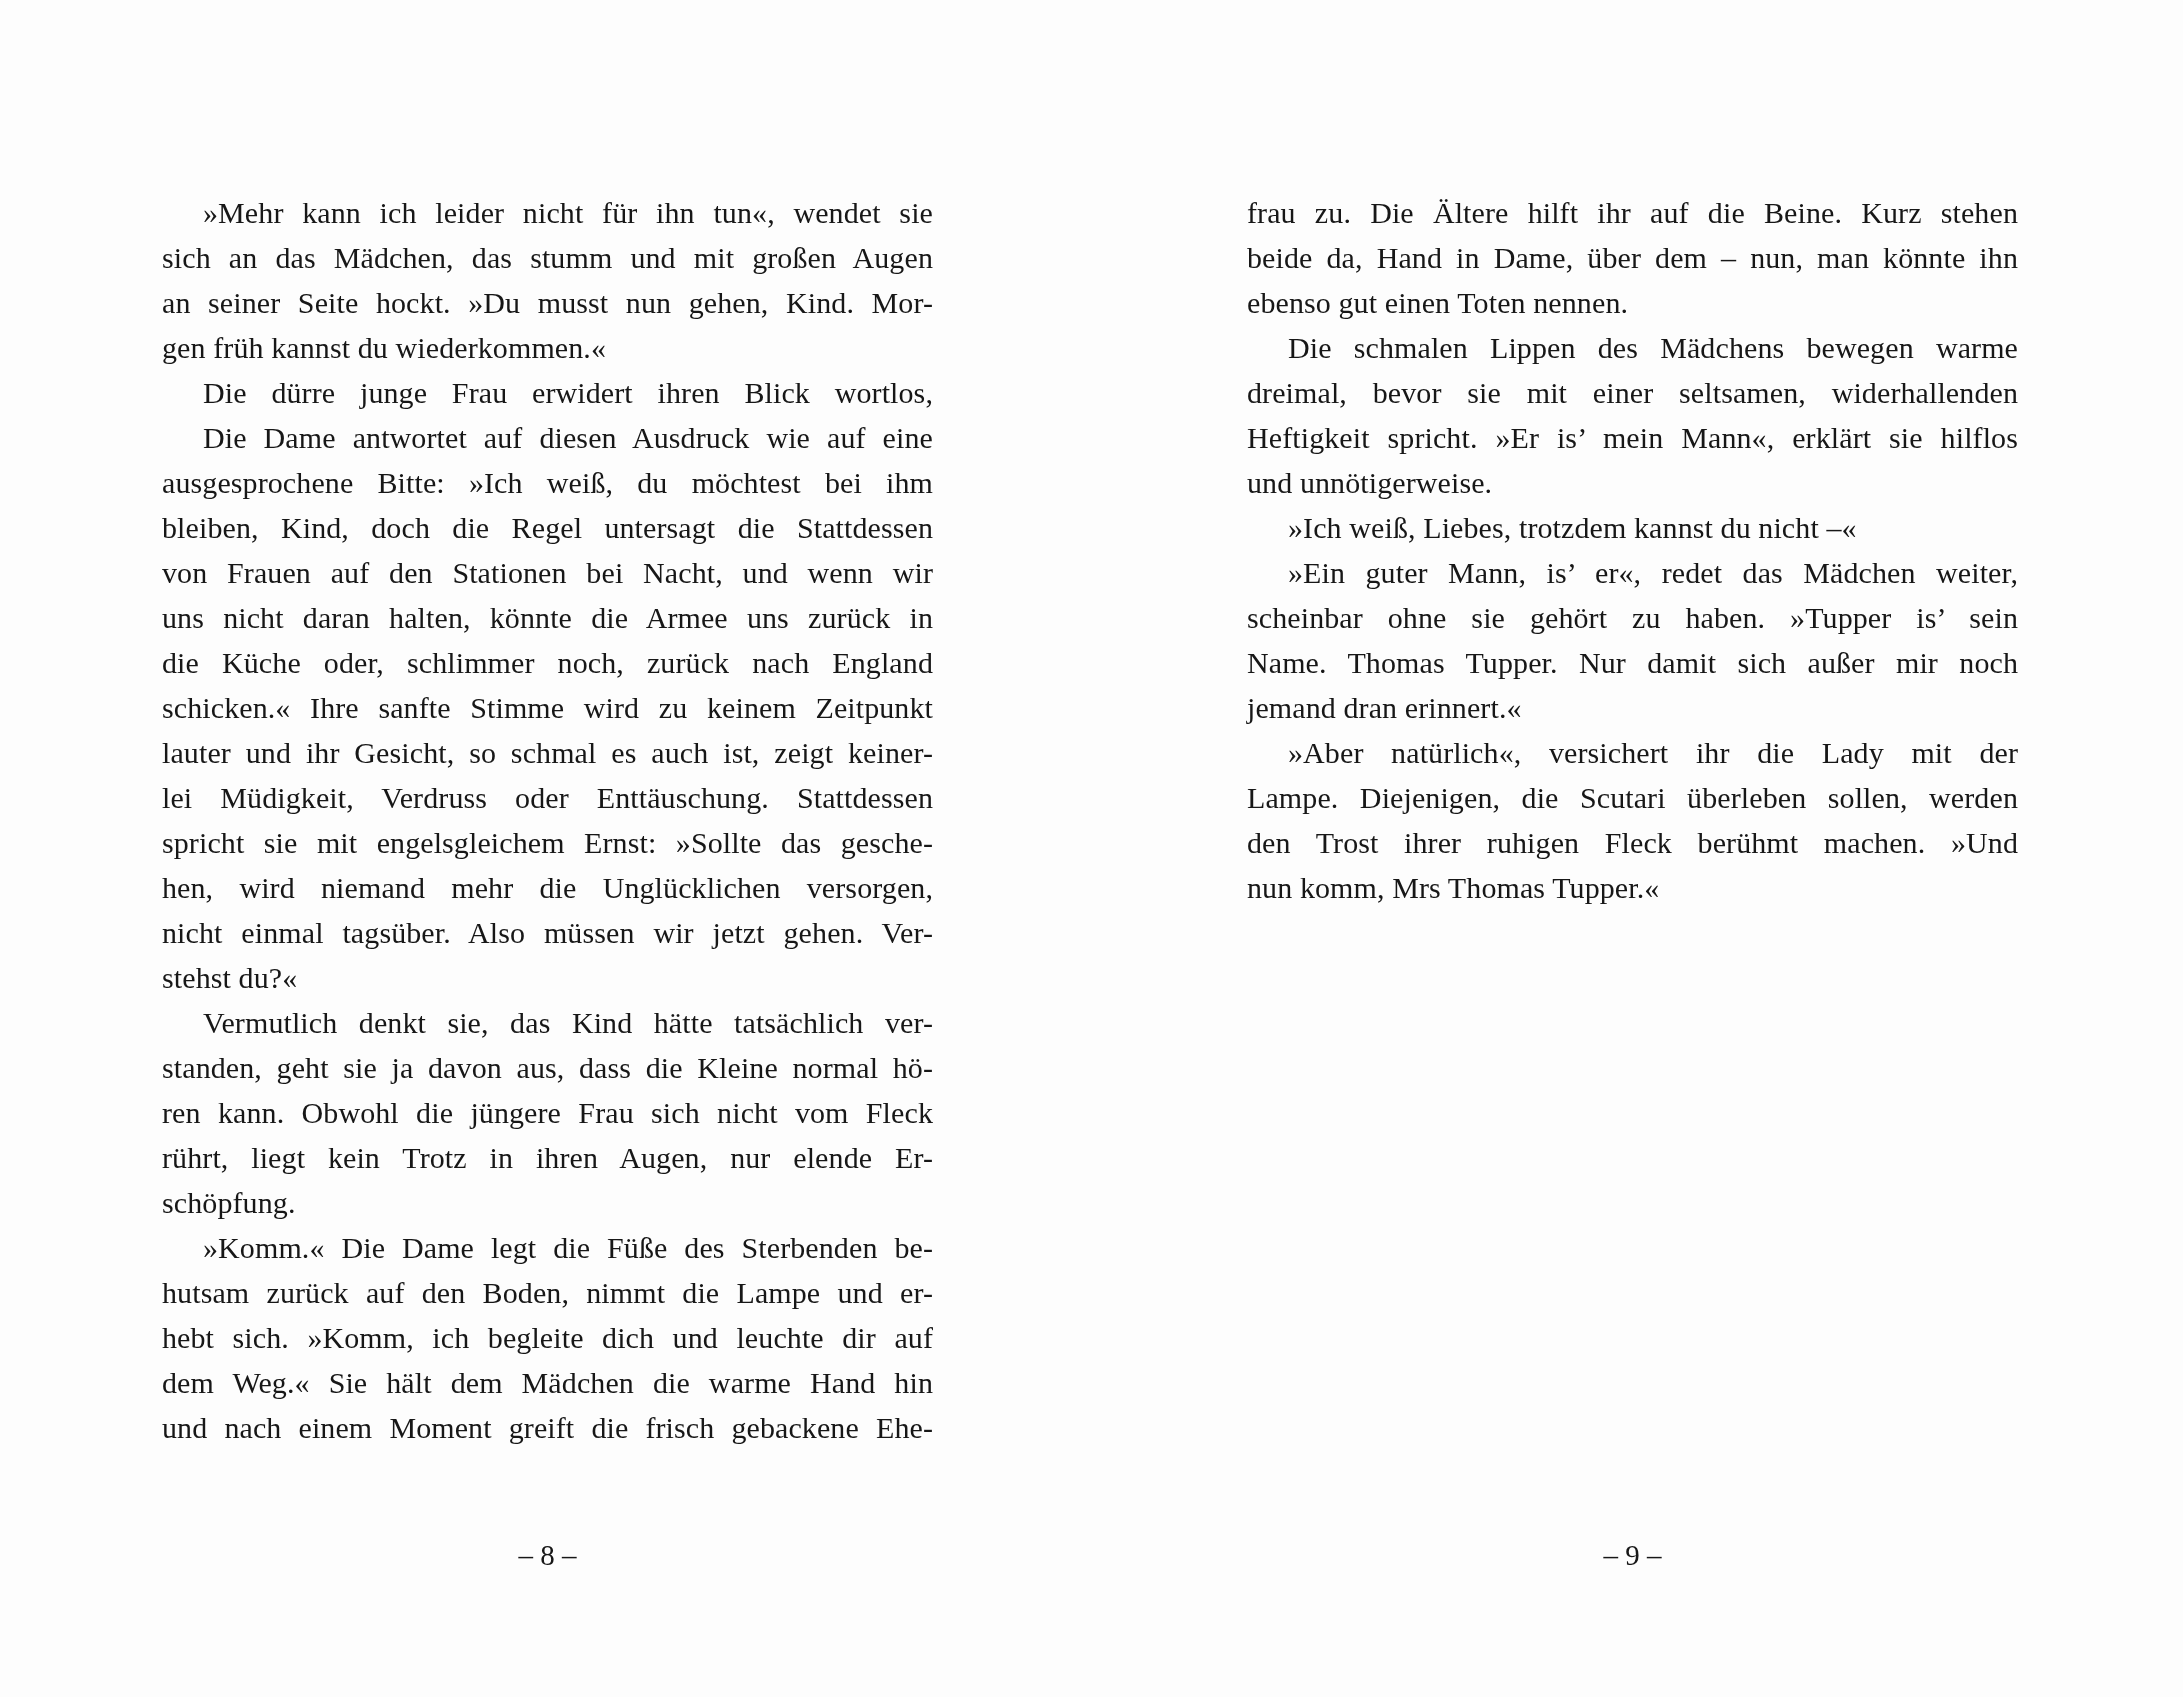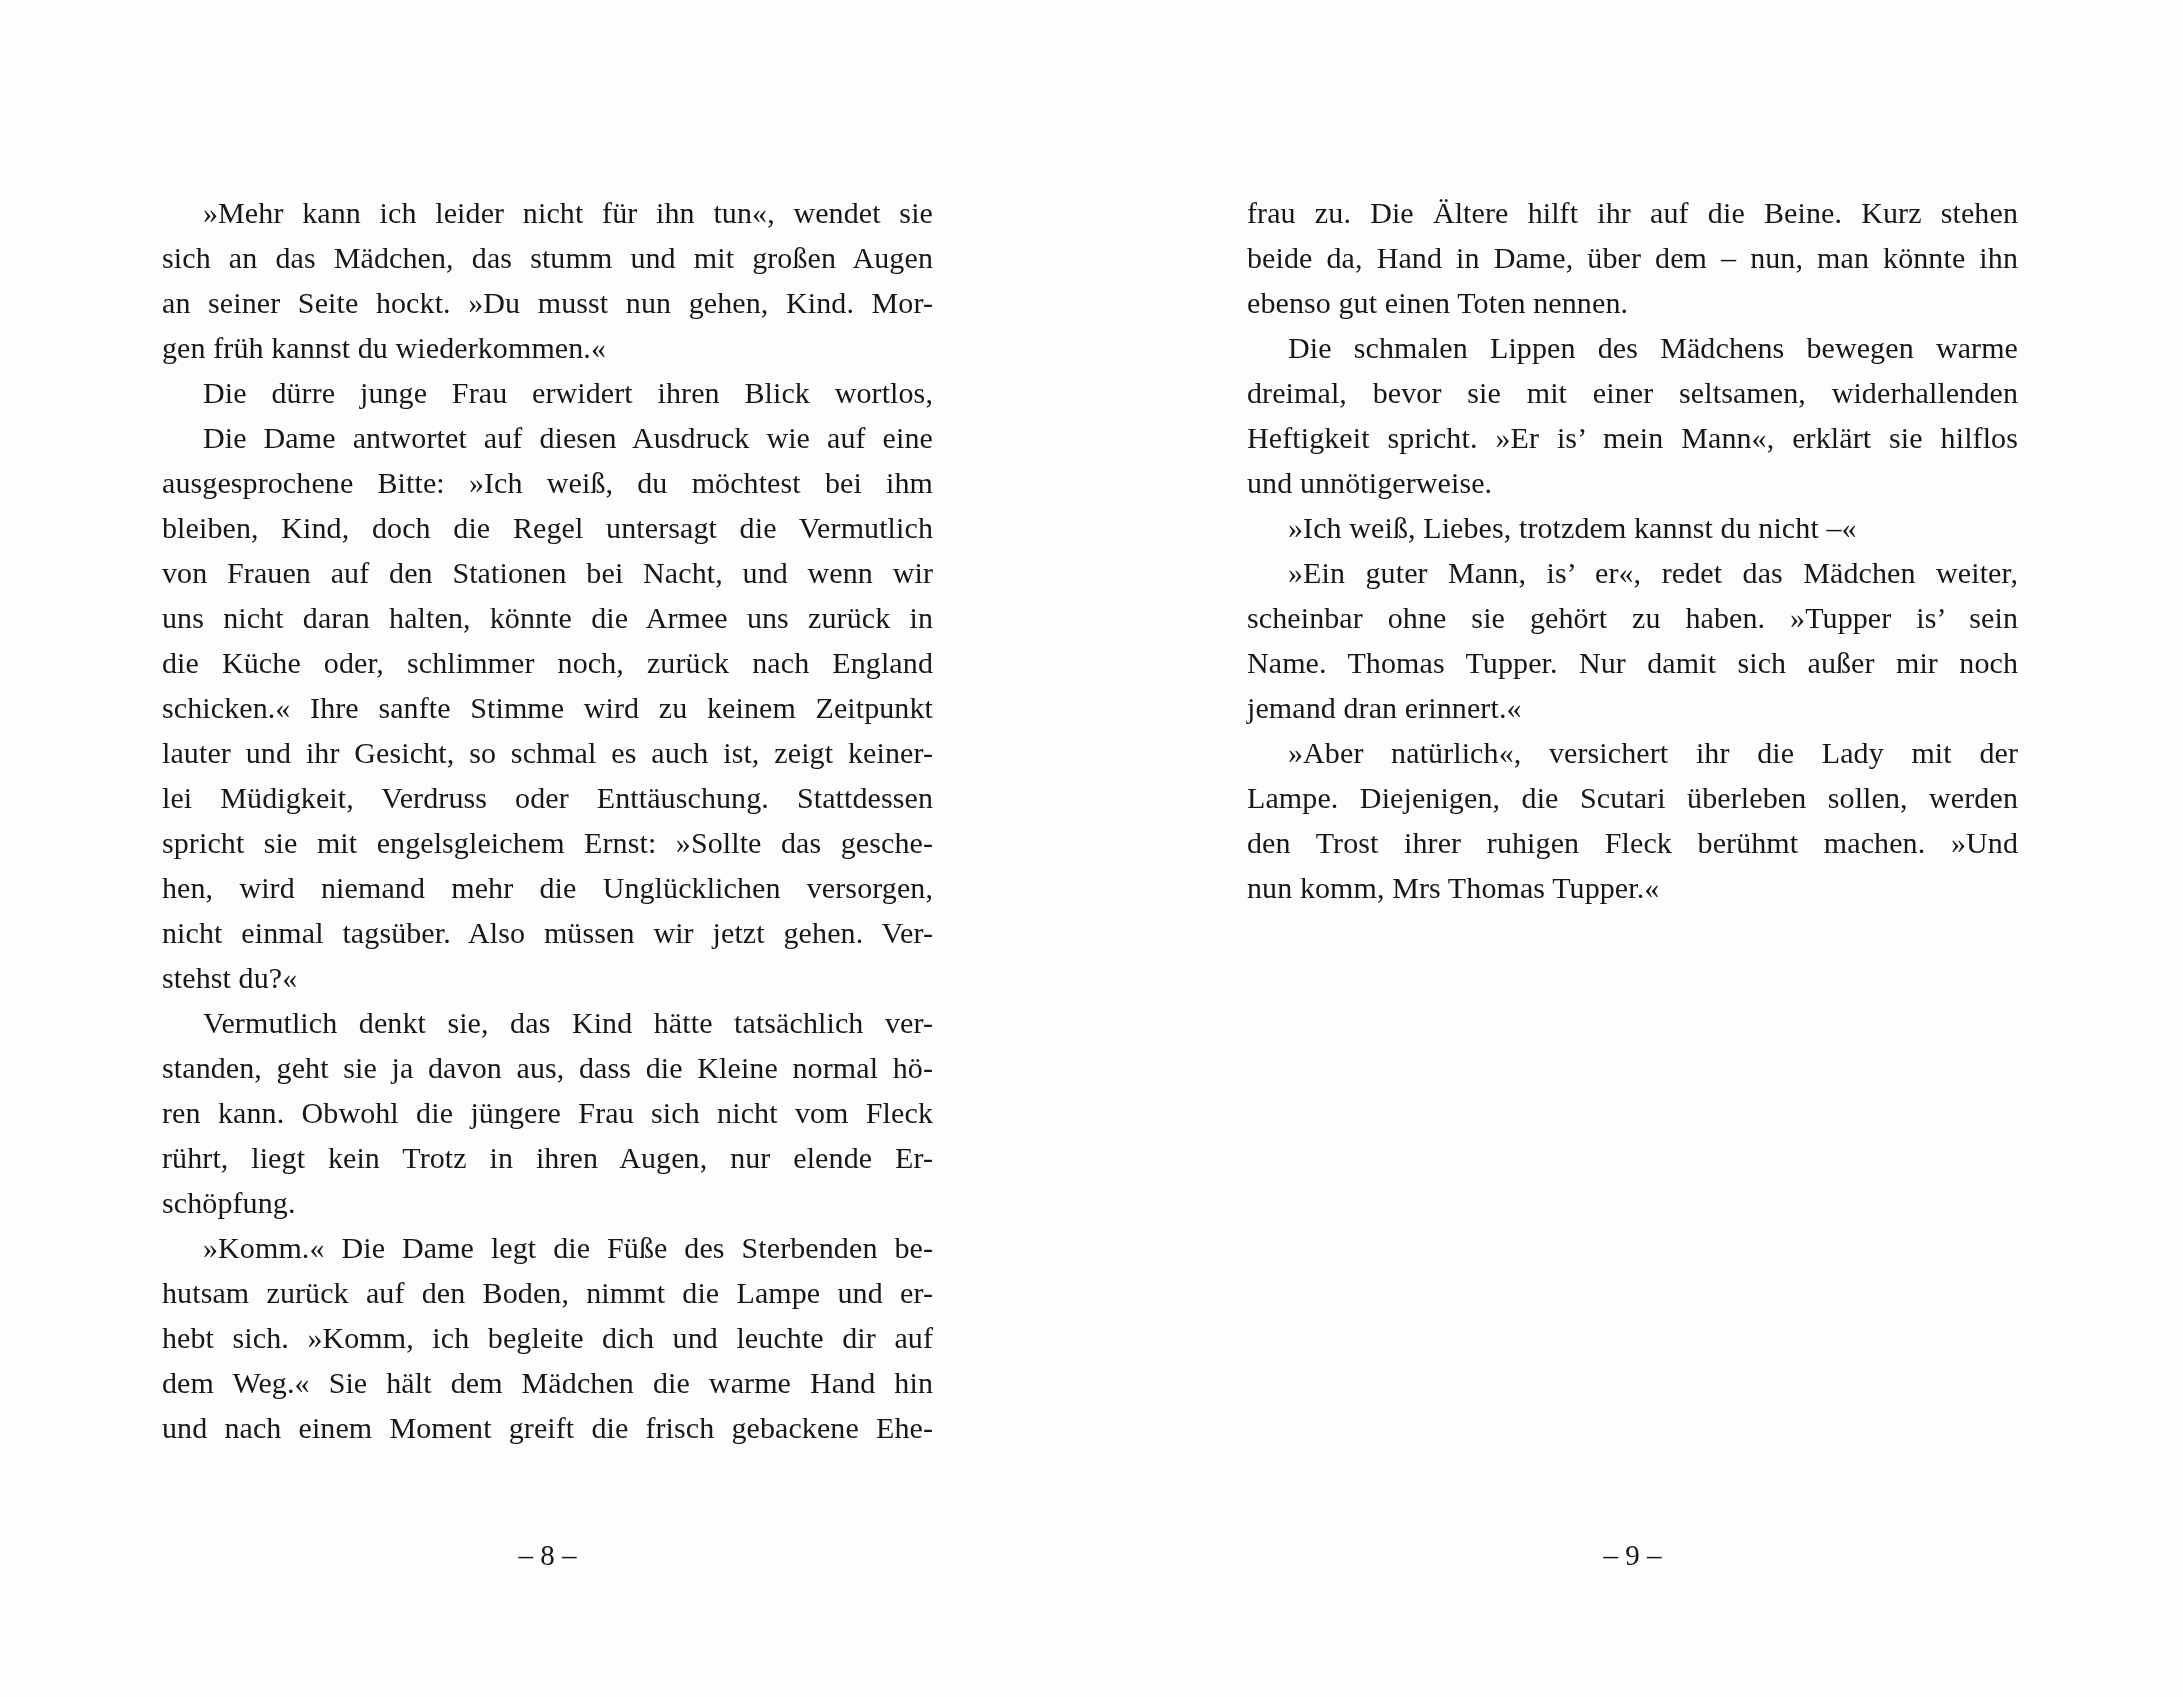--- a/index.html
+++ b/index.html
@@ -57,21 +57,21 @@
 <div class="spread">
 
   <div id="col-left" class="text-col">
       <div class="line indent">»Mehr kann ich leider nicht für ihn tun«, wendet sie</div>
       <div class="line">sich an das Mädchen, das stumm und mit großen Augen</div>
       <div class="line">an seiner Seite hockt. »Du musst nun gehen, Kind. Mor-</div>
       <div class="line last">gen früh kannst du wiederkommen.«</div>
       <div class="line indent">Die dürre junge Frau erwidert ihren Blick wortlos,</div>
       <div class="line indent">Die Dame antwortet auf diesen Ausdruck wie auf eine</div>
       <div class="line">ausgesprochene Bitte: »Ich weiß, du möchtest bei ihm</div>
-      <div class="line">bleiben, Kind, doch die Regel untersagt die Vermutlich</div>
+      <div class="line">bleiben, Kind, doch die Regel untersagt die Stattdessen</div>
       <div class="line">von Frauen auf den Stationen bei Nacht, und wenn wir</div>
       <div class="line">uns nicht daran halten, könnte die Armee uns zurück in</div>
       <div class="line">die Küche oder, schlimmer noch, zurück nach England</div>
       <div class="line">schicken.« Ihre sanfte Stimme wird zu keinem Zeitpunkt</div>
       <div class="line">lauter und ihr Gesicht, so schmal es auch ist, zeigt keiner-</div>
       <div class="line">lei Müdigkeit, Verdruss oder Enttäuschung. Stattdessen</div>
       <div class="line">spricht sie mit engelsgleichem Ernst: »Sollte das gesche-</div>
       <div class="line">hen, wird niemand mehr die Unglücklichen versorgen,</div>
       <div class="line">nicht einmal tagsüber. Also müssen wir jetzt gehen. Ver-</div>
       <div class="line last">stehst du?«</div>

